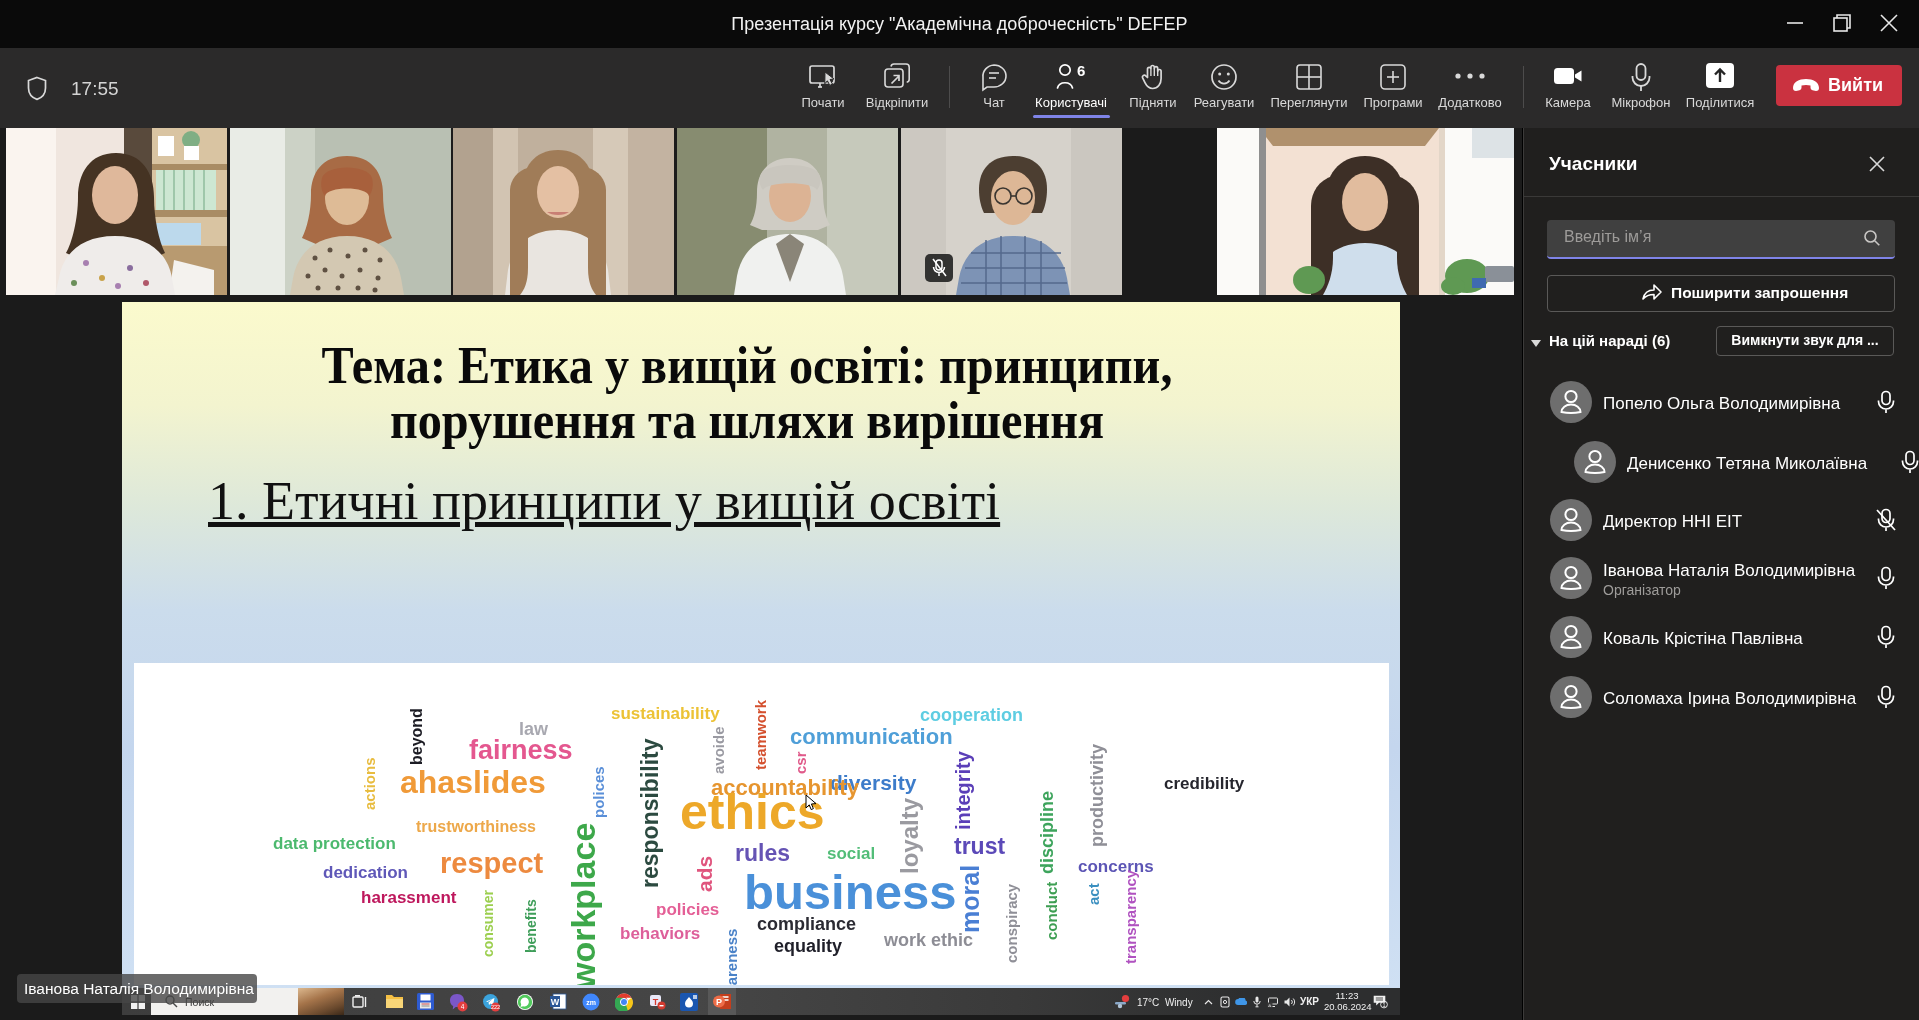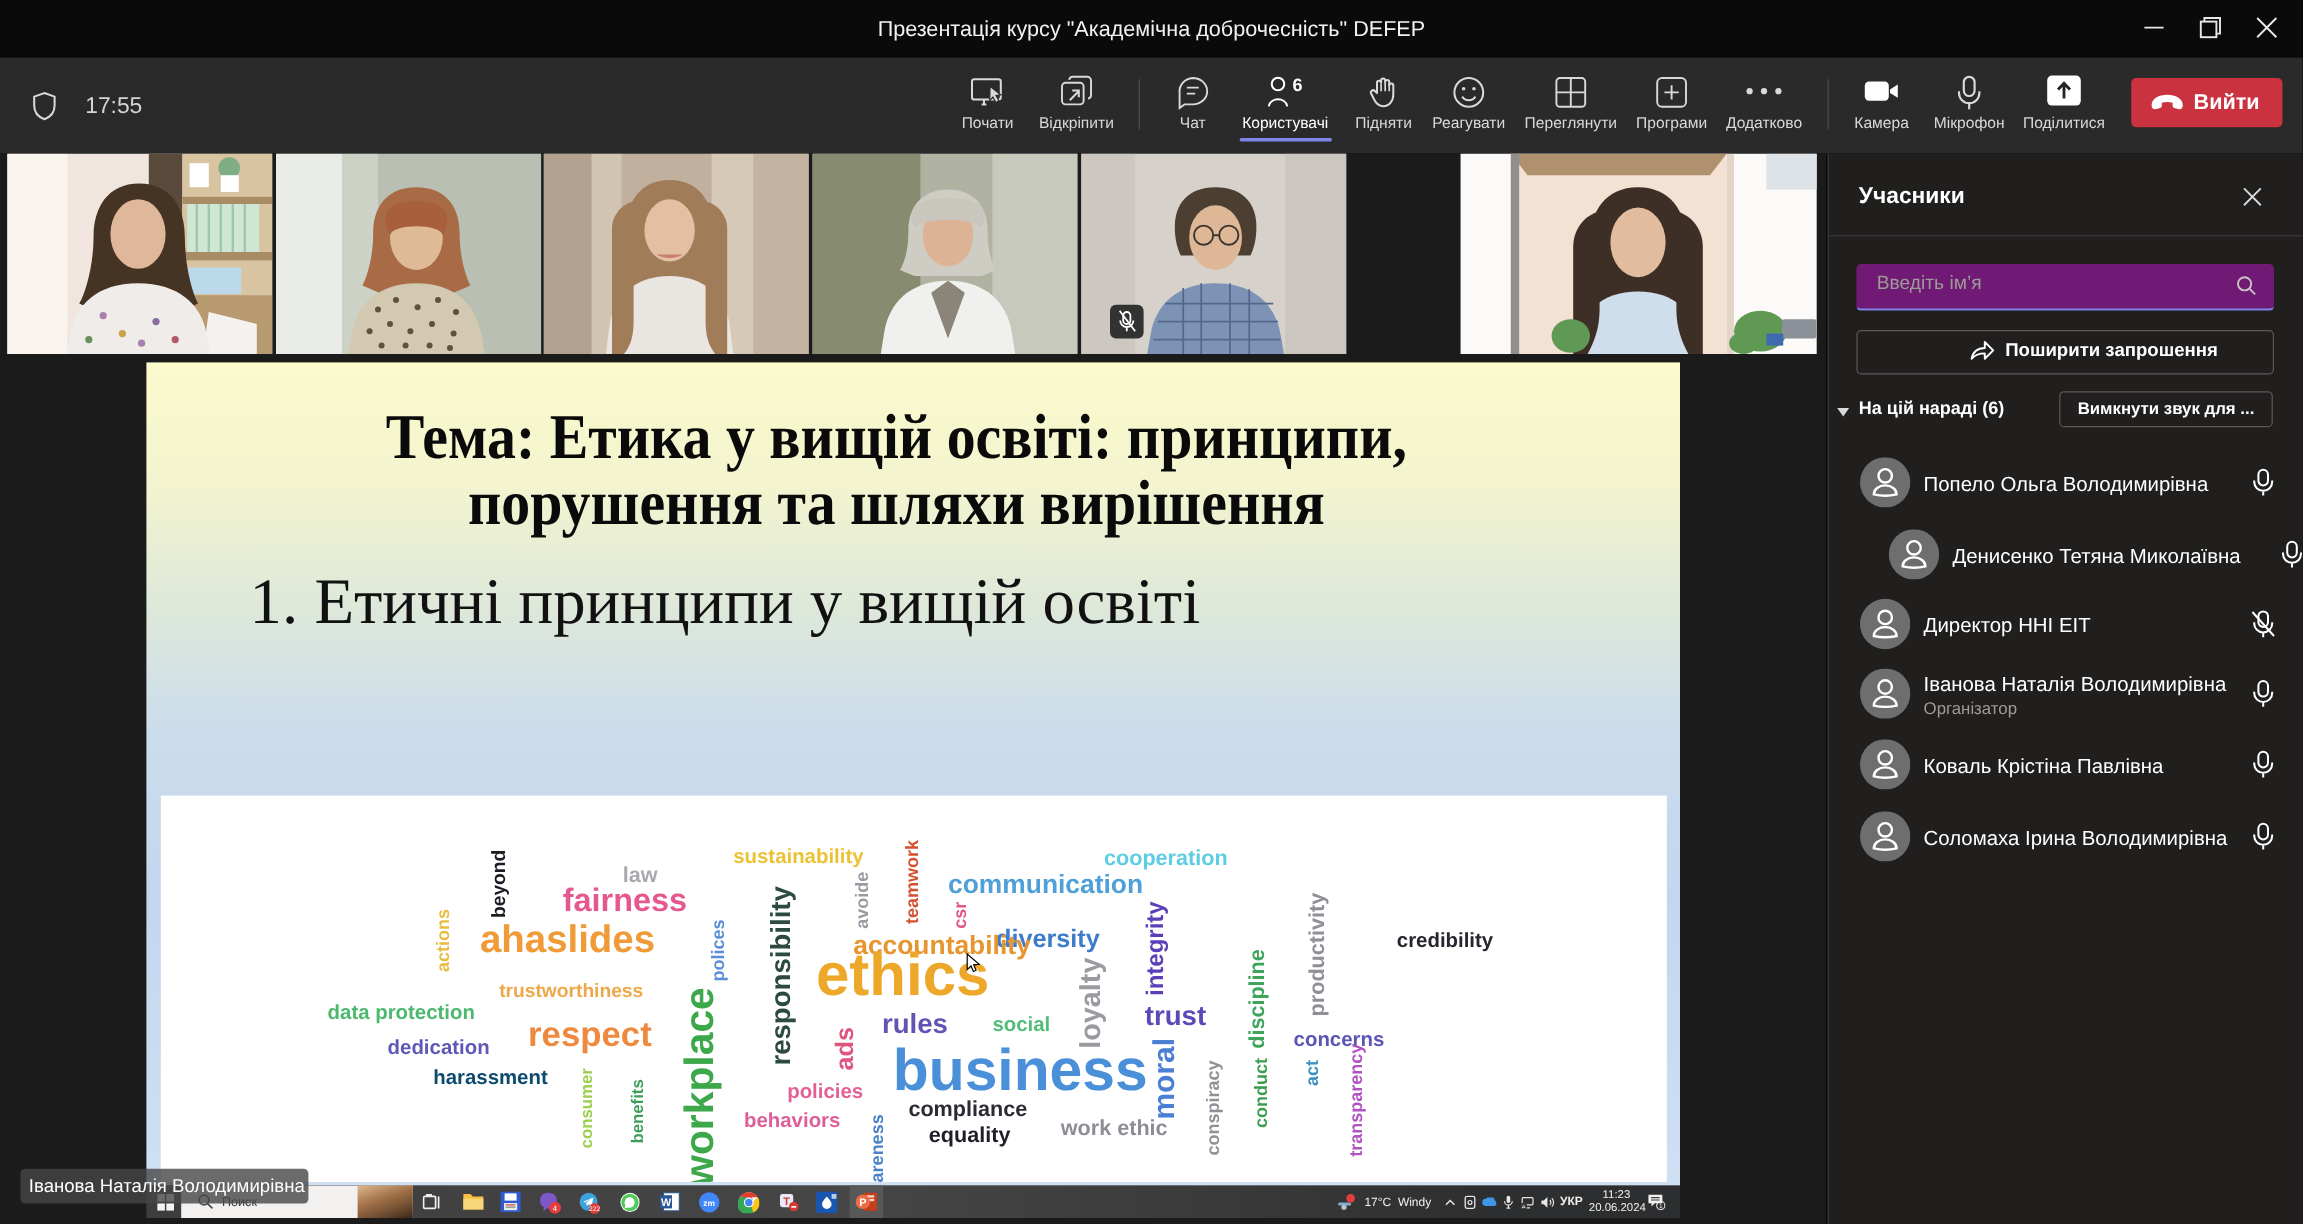--- a/index.html
+++ b/index.html
@@ -19,21 +19,21 @@
   
   #stage{left:0;top:128px;width:1522px;height:892px;background:#1b1b1b;}
   .tile{position:absolute;top:0;height:167px;overflow:hidden;background:#888;}
   
   #share{left:122px;top:302px;width:1278px;height:686px;
      background:linear-gradient(180deg,#fbfacd 0%,#f3f4cf 15%,#dde8da 30%,#cbdcec 45%,#c4d6ee 65%,#cfe0f3 100%);}
   #slidetitle{left:-14px;top:36px;width:1278px;text-align:center;color:#0a0a0a;
      font-family:"Liberation Serif",serif;font-size:53px;font-weight:bold;line-height:55px;
      transform:scaleX(0.91);transform-origin:639px 0;}
   .slideitem{position:absolute;color:#111;font-family:"Liberation Serif",serif;
-     line-height:1;white-space:nowrap;}
+     line-height:1;white-space:nowrap;text-decoration:underline;}
   #cloud{left:12px;top:361px;width:1255px;height:322px;background:#fff;overflow:hidden;}
   .w{position:absolute;font-weight:bold;white-space:nowrap;line-height:1;}
   .v{transform-origin:0 0;transform:rotate(-90deg);}
   
   #ptask{left:122px;top:988px;width:1278px;height:27px;background:linear-gradient(90deg,#3d3d3d 0%,#464646 45%,#3a3a3a 70%,#2d2e2f 88%,#2d2e2f 100%);}
   
   #panel{left:1523px;top:128px;width:396px;height:892px;background:#201f1e;border-left:1px solid #3c3b3a;}
   .pbtn{position:absolute;border:1px solid #5a5958;border-radius:4px;color:#fff;}
   .prow{position:absolute;left:0;width:396px;height:58px;}
   .pname{position:absolute;left:79px;color:#fff;font-size:17px;white-space:nowrap;}
@@ -326,21 +326,21 @@
    <span class="w" style="left:266px;top:103px;font-size:32px;color:#f09a38;">ahaslides</span>
    <span class="w" style="left:477px;top:42px;font-size:17px;color:#ecc235;">sustainability</span>
    <span class="w" style="left:786px;top:43px;font-size:18px;color:#5ecde2;">cooperation</span>
    <span class="w" style="left:656px;top:63px;font-size:22px;color:#4f9fd8;">communication</span>
    <span class="w" style="left:696px;top:89px;font-size:21px;color:#3d7cca;margin-top:20px;">diversity</span>
    <span class="w" style="left:577px;top:114px;font-size:22px;color:#e6952f;">accountability</span>
    <span class="w" style="left:282px;top:156px;font-size:16px;color:#eda84a;">trustworthiness</span>
    <span class="w" style="left:139px;top:172px;font-size:17px;color:#4cb96e;">data protection</span>
    <span class="w" style="left:189px;top:201px;font-size:17px;color:#5f58b8;">dedication</span>
    <span class="w" style="left:306px;top:186px;font-size:29px;color:#ed8a3f;">respect</span>
-   <span class="w" style="left:227px;top:226px;font-size:17px;color:#0c4a6e;">harassment</span>
+   <span class="w" style="left:227px;top:226px;font-size:17px;color:#be185d;">harassment</span>
    <span class="w" style="left:546px;top:124px;font-size:50px;color:#eda829;">ethics</span>
    <span class="w" style="left:601px;top:179px;font-size:23px;color:#6553b4;">rules</span>
    <span class="w" style="left:693px;top:182px;font-size:17px;color:#52bd78;">social</span>
    <span class="w" style="left:820px;top:172px;font-size:23px;color:#5b49b8;">trust</span>
    <span class="w" style="left:610px;top:205px;font-size:49px;color:#4a90d9;">business</span>
    <span class="w" style="left:522px;top:238px;font-size:17px;color:#e45f96;">policies</span>
    <span class="w" style="left:486px;top:262px;font-size:17px;color:#dd5f9a;">behaviors</span>
    <span class="w" style="left:623px;top:252px;font-size:18px;color:#2b2b33;">compliance</span>
    <span class="w" style="left:640px;top:274px;font-size:18px;color:#1f1f29;">equality</span>
    <span class="w" style="left:750px;top:268px;font-size:18px;color:#8d8d95;">work ethic</span>
@@ -500,21 +500,21 @@
   <text x="11" y="11.7" font-size="5.5" fill="#f0f0f0" text-anchor="middle" font-family="Liberation Sans">1</text>
  </svg>
 </div>
 <div class="abs" id="nameoverlay">Іванова Наталія Володимирівна</div>
 <div class="abs" id="panel">
  <div class="abs" style="left:25px;top:25px;font-size:19px;font-weight:bold;color:#fff;">Учасники</div>
  <svg class="abs" style="left:344px;top:27px" width="18" height="18" viewBox="0 0 18 18">
   <path d="M2 2 L16 16 M16 2 L2 16" stroke="#d9d9d9" stroke-width="1.6"></path>
  </svg>
  <div class="abs" style="left:0;top:68px;width:396px;height:1px;background:#3a3938;"></div>
- <div class="abs" style="left:23px;top:92px;width:348px;height:37px;background:#701a75;border-radius:4px;border-bottom:2px solid #7f84e8;">
+ <div class="abs" style="left:23px;top:92px;width:348px;height:37px;background:#404040;border-radius:4px;border-bottom:2px solid #7f84e8;">
    <div style="position:absolute;left:17px;top:8px;font-size:16px;color:#9d9b99;">Введіть ім’я</div>
    <svg style="position:absolute;right:14px;top:9px" width="18" height="18" viewBox="0 0 18 18">
     <circle cx="7.5" cy="7.5" r="5.5" fill="none" stroke="#c8c6c4" stroke-width="1.6"></circle>
     <line x1="11.7" y1="11.7" x2="16.3" y2="16.3" stroke="#c8c6c4" stroke-width="1.6"></line>
    </svg>
  </div>
  <div class="abs pbtn" style="left:23px;top:147px;width:346px;height:35px;">
    <svg style="position:absolute;left:93px;top:7px" width="22" height="20" viewBox="0 0 22 20">
     <path d="M13 7 C6 7 3 11 2 16 C5 12.5 8 11.5 13 11.5 V16 l7 -7 -7 -7 z" fill="none" stroke="#fff" stroke-width="1.6" stroke-linejoin="round"></path>
    </svg>

